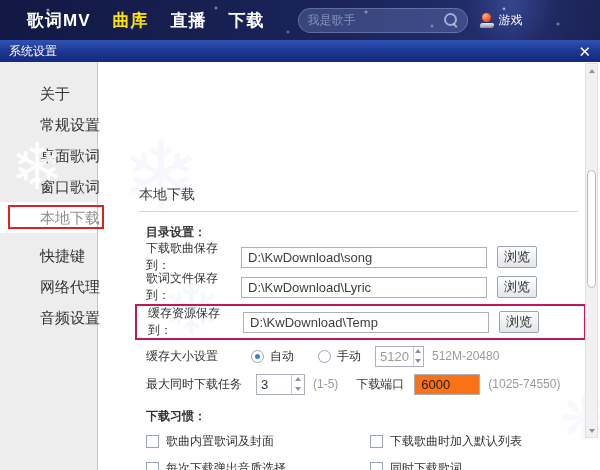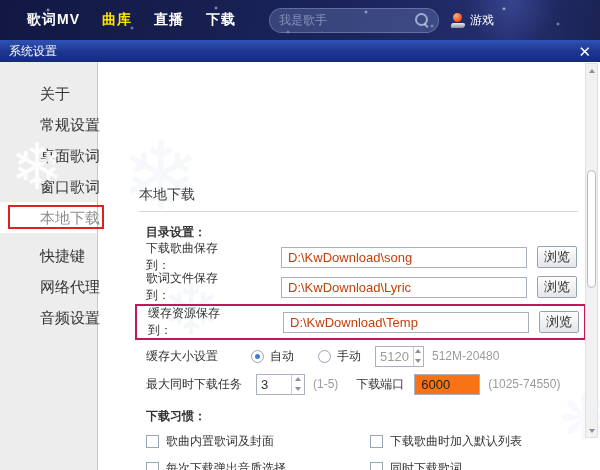--- a/index.html
+++ b/index.html
@@ -14,21 +14,21 @@
       radial-gradient(circle 1px at 22% 70%, rgba(255,255,255,.6) 0, transparent 2px),
       radial-gradient(circle 1.2px at 36% 20%, rgba(255,255,255,.7) 0, transparent 2px),
       radial-gradient(circle 1px at 48% 80%, rgba(255,255,255,.5) 0, transparent 2px),
       radial-gradient(circle 1.3px at 61% 30%, rgba(255,255,255,.8) 0, transparent 2px),
       radial-gradient(circle 1px at 72% 65%, rgba(255,255,255,.6) 0, transparent 2px),
       radial-gradient(circle 1.4px at 84% 22%, rgba(255,255,255,.8) 0, transparent 2px),
       radial-gradient(circle 1px at 93% 60%, rgba(255,255,255,.6) 0, transparent 2px),
       radial-gradient(circle 40px at 85% 10%, rgba(90,110,200,.35) 0, transparent 45px),
       linear-gradient(100deg,#121843 0%, #1a2459 55%, #232e6e 85%, #1b2353 100%);
   }
-  .nav-item{ font-size:14px; font-weight:bold; color:#fff; margin-right:22px; cursor:pointer; letter-spacing:1px;}
+  .nav-item{ font-size:17px; font-weight:bold; color:#fff; margin-right:22px; cursor:pointer; letter-spacing:1px;}
   .nav-item.active{ color:#ffe400; }
   .search-pill{
     width:170px; height:25px; border-radius:13px; margin-left:11px;
     background:rgba(130,150,210,.30); border:1px solid rgba(170,185,230,.35);
     display:flex; align-items:center; padding:0 9px;
   }
   .search-placeholder{ font-size:12px; color:rgba(195,205,235,.55); }
   .mag{ margin-left:auto; position:relative; width:14px; height:14px; }
   .mag::before{ content:""; position:absolute; left:0; top:0; width:9px; height:9px;
     border:2px solid rgba(215,225,250,.65); border-radius:50%; }
@@ -68,21 +68,21 @@
   .content > *{ position:relative; z-index:1; }
 
   .page-header{ font-size:14px; color:#404040; }
   .divider{ border-bottom:1px solid #d4d4d4; margin-top:7px; margin-right:8px; }
 
   .sec-label{ font-weight:bold; margin:12px 0 0 7px; height:14px; }
   .path-row{ display:flex; align-items:center; height:30px; margin-left:7px; }
   .path-row.first{ margin-top:4px; }
   .f-label{ width:95px; flex:none; }
   .input-box{ width:246px; height:21px; line-height:19px; background:#fff; border:1px solid #a9b0bb;
-    padding:0 6px; font-size:13px; color:#c2410c; overflow:hidden; white-space:nowrap;margin-left:40px; }
+    padding:0 6px; font-size:13px; color:#404040; overflow:hidden; white-space:nowrap; }
   .btn{ display:inline-block; text-align:center; font-size:13px; color:#333; cursor:pointer;
     background:linear-gradient(180deg,#fefefe,#f1f2f4 45%, #e4e6ea); border:1px solid #98a2b0; border-radius:2px; }
   .browse-btn{ width:40px; height:22px; line-height:20px; margin-left:10px; }
   .hl-row{ border:2px solid #be185d; margin:2px 0 2px -4px; padding:3px 4px 3px 0; }
   .hl-row .path-row{ height:26px; margin-left:11px; }
 
   .inline-row{ display:flex; align-items:center; height:24px; margin:4px 12px 0 7px; }
   .radio{ width:13px; height:13px; border:1px solid #9aa4b2; border-radius:50%; background:#fff;
     display:inline-flex; align-items:center; justify-content:center; margin-right:6px; cursor:pointer; flex:none;}
   .radio .dot{ width:5px; height:5px; border-radius:50%; background:#3a7edb; display:none; }

